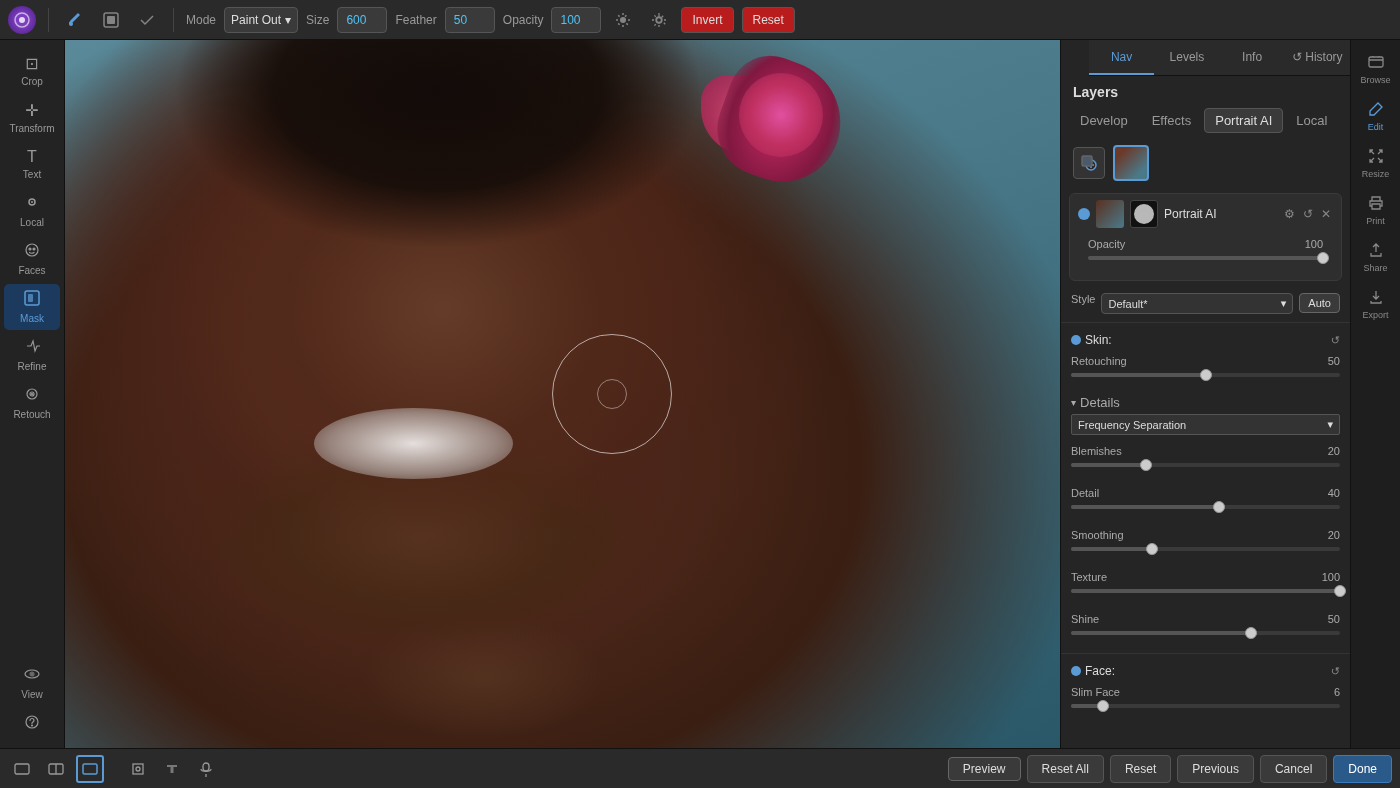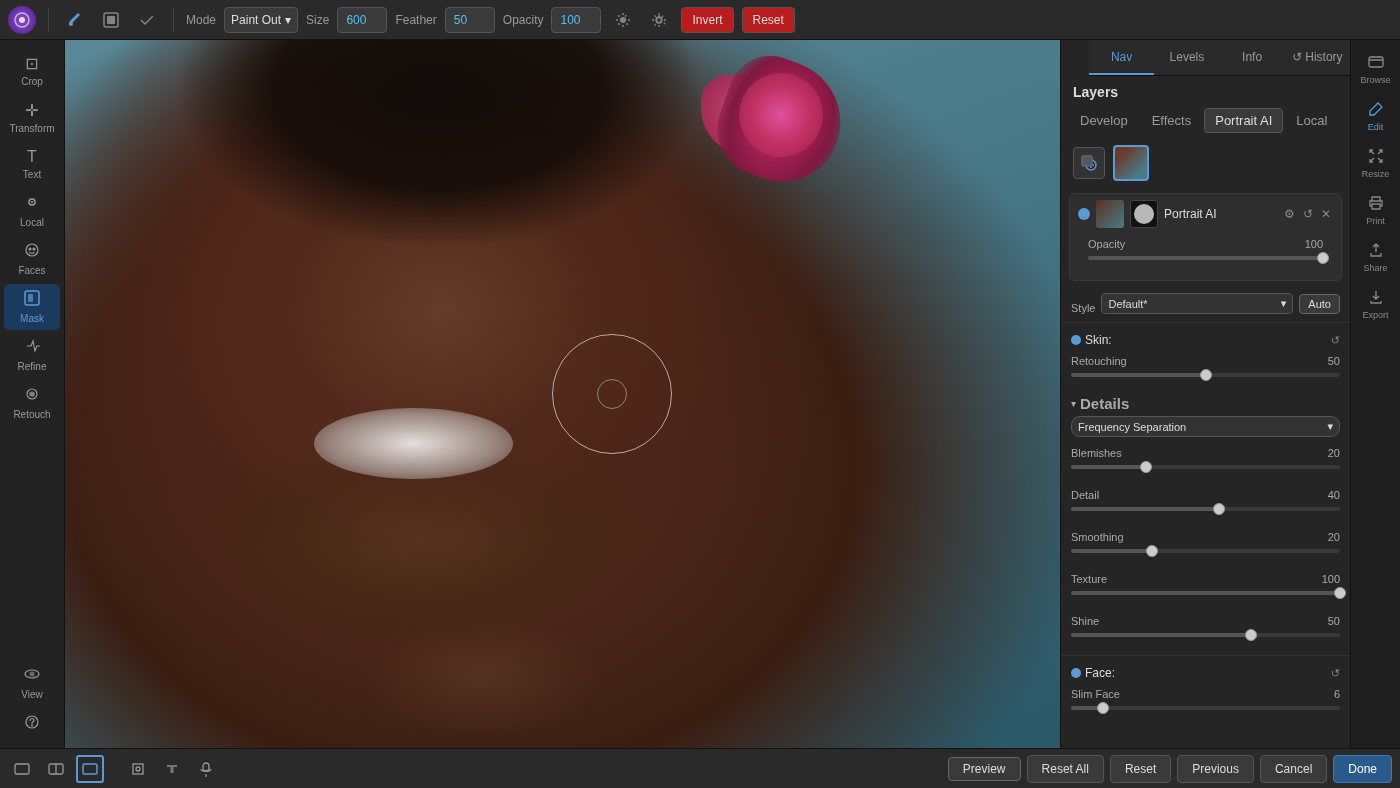--- a/index.html
+++ b/index.html
@@ -232,21 +232,21 @@
     }
     .slider-fill { height: 100%; background: #555; border-radius: 2px; }
     .slider-thumb {
       width: 12px; height: 12px; background: #ccc; border-radius: 50%;
       position: absolute; top: -4px; transform: translateX(-50%);
       cursor: pointer; border: 1px solid #999;
     }
 
     
     .style-row {
-      display: flex; align-items: flex-end; padding: 4px 10px; gap: 6px; margin-top: 8px;
+      display: flex; align-items: flex-start; padding: 4px 10px; gap: 6px; margin-top: 8px;
     }
     .style-label { color: #aaa; font-size: 11px; }
     .style-select {
       flex: 1; background: #333; border: 1px solid #555; border-radius: 4px;
       padding: 3px 6px; color: #ddd; font-size: 11px; display: flex; align-items: center;
       justify-content: space-between; cursor: pointer;
     }
     .auto-btn {
       background: #3a3a3a; border: 1px solid #666; border-radius: 4px;
       padding: 3px 8px; color: #ddd; font-size: 11px; cursor: pointer;
@@ -258,24 +258,24 @@
       padding: 6px 10px 2px;
     }
     .section-dot { width: 10px; height: 10px; border-radius: 50%; background: #5b9bd5; flex-shrink: 0; }
     .section-title { color: #ddd; font-size: 12px; font-weight: 500; }
     .section-reset { margin-left: auto; color: #888; cursor: pointer; font-size: 11px; }
 
     
     .subsection-header {
       display: flex; align-items: center; padding: 4px 10px; cursor: pointer;
     }
-    .subsection-title { color: #aaa; font-size: 15px; font-weight: bold; }
+    .subsection-title { color: #aaa; font-size: 13px; }
     .subsection-arrow { color: #aaa; font-size: 10px; margin-right: 4px; }
     .dropdown-select {
-      flex: 1; background: #333; border: 1px solid #555; border-radius: 9px;
+      flex: 1; background: #333; border: 1px solid #555; border-radius: 2px;
       padding: 3px 6px; color: #ddd; font-size: 11px;
       display: flex; align-items: center; justify-content: space-between;
       cursor: pointer; margin: 0 10px 4px;
     }
 
     
     .divider { height: 1px; background: #333; margin: 4px 0; }
 
     
     .bottom-bar {

